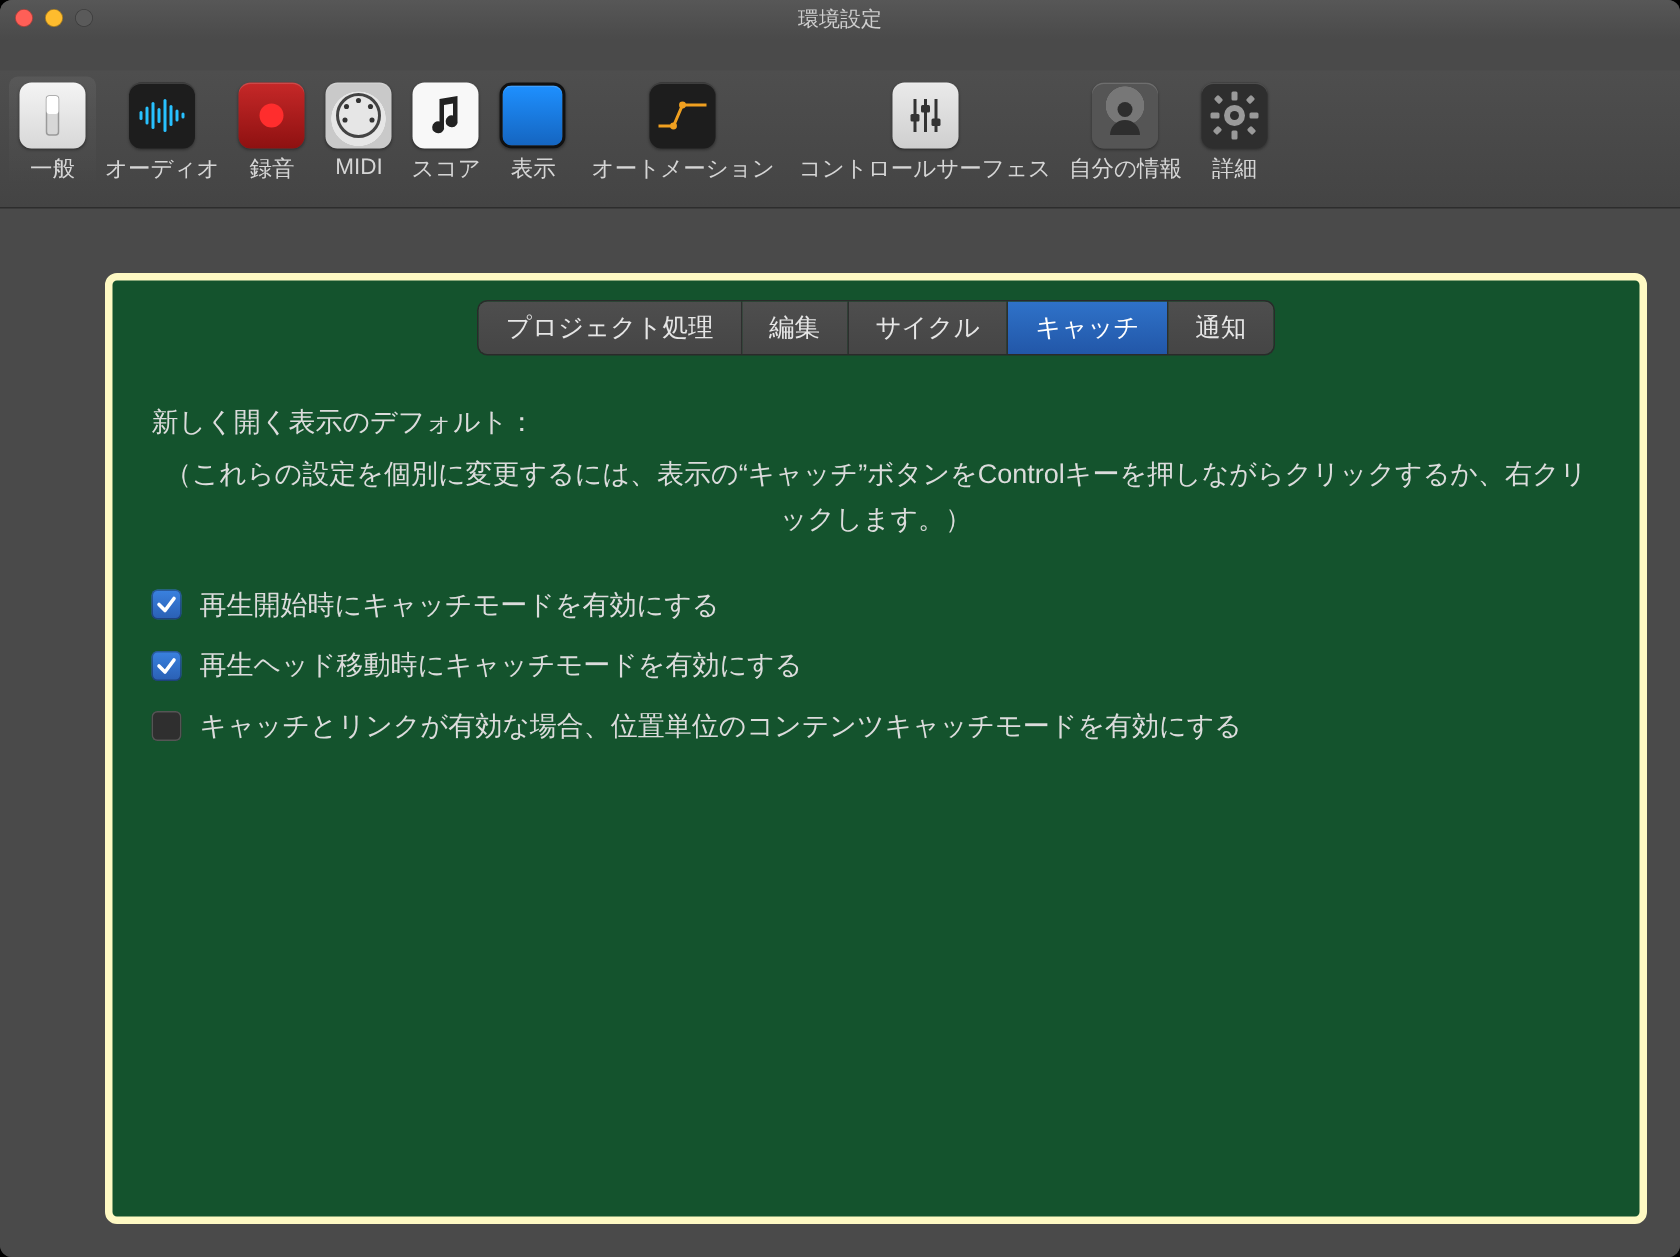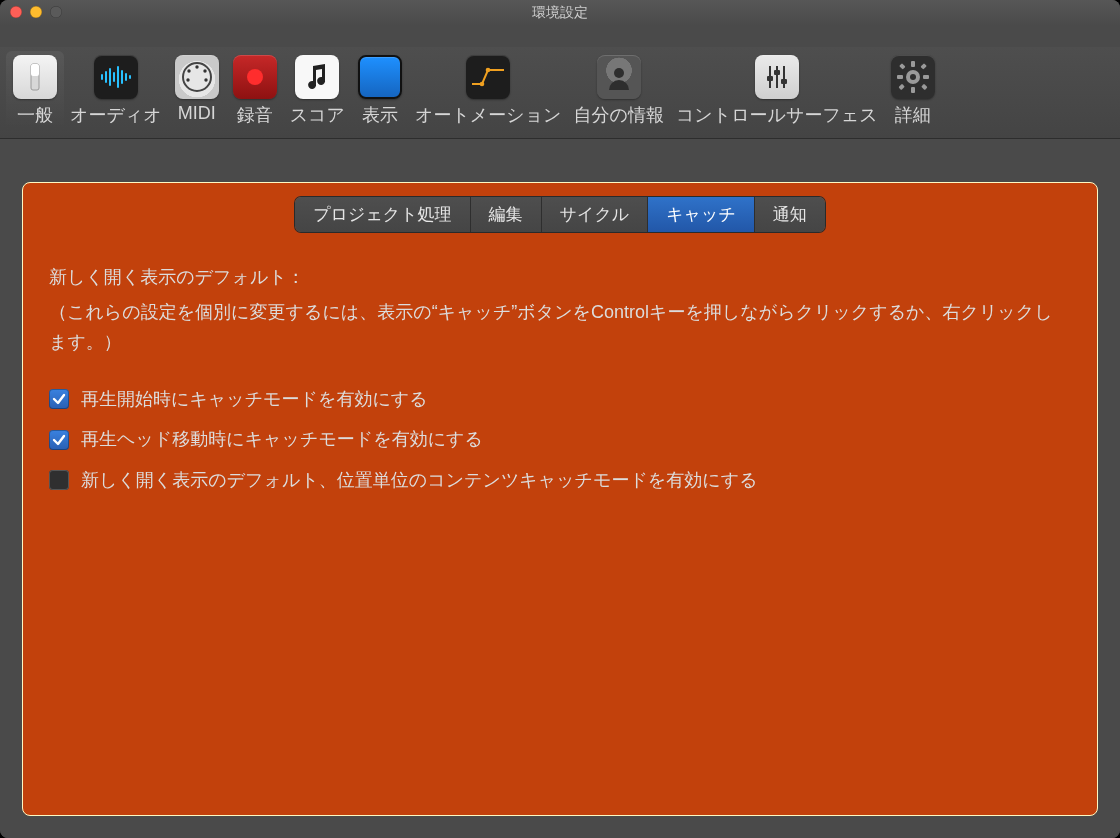--- a/index.html
+++ b/index.html
@@ -76,21 +76,21 @@
     background: linear-gradient(rgba(255,255,255,.06), rgba(255,255,255,0));
   }
   .tool .iconbox {
     width: 44px; height: 44px;
     border-radius: 8px;
     display: flex; align-items: center; justify-content: center;
     box-shadow: inset 0 1px 0 rgba(255,255,255,.15), 0 1px 2px rgba(0,0,0,.35);
   }
   .tool .label {
     margin-top: 4px;
-    font-size: 18px;
+    font-size: 15px;
     color: #d6d6d6;
     white-space: nowrap;
   }
   .tool.wide { min-width: 142px; }
 
   
   .ic-general   { background: linear-gradient(#f4f4f4, #d8d8d8); }
   .ic-audio     { background: #1d1d1d; }
   .ic-record    { background: linear-gradient(#c62828, #8e1111); }
   .ic-midi      { background: radial-gradient(circle at 50% 55%, #e6e6e6 0 55%, #c9c9c9 56% 100%); }
@@ -103,25 +103,26 @@
   .ic-advanced  { background: #2e2e2e; border-radius: 50%; display:flex; align-items:center; justify-content:center; }
 
   
   .panel-wrap {
     flex: 1;
     padding: 22px;
     background: #4a4a4a;
   }
   .panel {
     height: 100%;
-    background: #c2410c;
-    border: 1px solid #fef9c3;
+    background: #14532d;
+    border: 5px solid #fef9c3;
     border-radius: 8px;
     padding-top: 14px;
     position: relative;
+    margin-left: 48px;
   }
 
   
   .segmented {
     display: flex;
     margin: 0 auto;
     width: fit-content;
     border-radius: 6px;
     overflow: hidden;
     box-shadow: 0 0 0 1px #2a2a2a, inset 0 1px 0 rgba(255,255,255,.05);
@@ -141,21 +142,21 @@
     font-family: Liberation Serif, serif;
   }
 
   .content {
     padding: 30px 26px 20px 26px;
     color: #dcdcdc;
     font-size: 18px;
     line-height: 1.7;
   }
   .lead { margin-bottom: 4px; }
-  .sub  { margin-bottom: 26px; }
+  .sub  { margin-bottom: 26px; text-align: center; }
 
   .chk-row {
     display: flex;
     align-items: center;
     gap: 12px;
     margin-bottom: 10px;
     font-size: 18px;
   }
   .chk {
     width: 20px; height: 20px;
@@ -213,43 +214,43 @@
             <line x1="23" y1="6" x2="23" y2="18"></line>
             <line x1="27" y1="9" x2="27" y2="15"></line>
             <line x1="31" y1="11" x2="31" y2="13"></line>
           </g>
         </svg>
       </div>
       <div class="label">オーディオ</div>
     </div>
 
     <div class="tool">
+      <div class="iconbox ic-record">
+        <svg width="24" height="24" viewBox="0 0 24 24">
+            <circle cx="12" cy="12" r="8" fill="#ff2d2d"></circle>
+          </svg>
+      </div>
+      <div class="label">録音</div>
+    </div>
+
+    <div class="tool">
       <div class="iconbox ic-midi">
         <svg width="34" height="34" viewBox="0 0 34 34">
           <circle cx="17" cy="17" r="14" fill="none" stroke="#444" stroke-width="2"></circle>
           <circle cx="17" cy="7" r="1.7" fill="#333"></circle>
           <circle cx="9" cy="11" r="1.7" fill="#333"></circle>
           <circle cx="25" cy="11" r="1.7" fill="#333"></circle>
           <circle cx="8" cy="20" r="1.7" fill="#333"></circle>
           <circle cx="26" cy="20" r="1.7" fill="#333"></circle>
         </svg>
       </div>
       <div class="label">MIDI</div>
     </div>
 
     <div class="tool">
-      <div class="iconbox ic-record">
-        <svg width="24" height="24" viewBox="0 0 24 24">
-            <circle cx="12" cy="12" r="8" fill="#ff2d2d"></circle>
-          </svg>
-      </div>
-      <div class="label">録音</div>
-    </div>
-
-    <div class="tool">
       <div class="iconbox ic-score">
         <svg width="28" height="30" viewBox="0 0 28 30">
             <path d="M10 4 L22 2 V18 a4 4 0 1 1 -3 -3 V7 L13 8 V22 a4 4 0 1 1 -3 -3 Z" fill="#222"></path>
           </svg>
       </div>
       <div class="label">スコア</div>
     </div>
 
     <div class="tool">
       <div class="iconbox ic-display"></div>
@@ -259,46 +260,46 @@
 
     <div class="tool wide">
       <div class="iconbox ic-automation">
         <svg width="36" height="26" viewBox="0 0 36 26">
           <polyline points="2,20 12,20 18,6 34,6" fill="none" stroke="#f0a020" stroke-width="2"></polyline>
           <circle cx="12" cy="20" r="2.3" fill="#f0a020"></circle>
           <circle cx="18" cy="6" r="2.3" fill="#f0a020"></circle>
         </svg>
       </div>
       <div class="label">オートメーション</div>
-    </div>
-
-    <div class="tool">
-      <div class="iconbox ic-myinfo">
-        <svg width="30" height="30" viewBox="0 0 30 30">
-            <circle cx="15" cy="11" r="5" fill="#2e2e2e"></circle>
-            <path d="M5 28 a10 10 0 0 1 20 0 Z" fill="#2e2e2e"></path>
-          </svg>
-      </div>
-      <div class="label">自分の情報</div>
     </div>
 
     <div class="tool wide">
       <div class="iconbox ic-surfaces">
         <svg width="30" height="30" viewBox="0 0 30 30">
           <g stroke="#333" stroke-width="2">
             <line x1="8" y1="4" x2="8" y2="26"></line>
             <line x1="15" y1="4" x2="15" y2="26"></line>
             <line x1="22" y1="4" x2="22" y2="26"></line>
           </g>
           <rect x="5" y="14" width="6" height="5" rx="1" fill="#333"></rect>
           <rect x="12" y="8" width="6" height="5" rx="1" fill="#333"></rect>
           <rect x="19" y="17" width="6" height="5" rx="1" fill="#333"></rect>
         </svg>
       </div>
       <div class="label">コントロールサーフェス</div>
+    </div>
+
+    <div class="tool">
+      <div class="iconbox ic-myinfo">
+        <svg width="30" height="30" viewBox="0 0 30 30">
+            <circle cx="15" cy="11" r="5" fill="#2e2e2e"></circle>
+            <path d="M5 28 a10 10 0 0 1 20 0 Z" fill="#2e2e2e"></path>
+          </svg>
+      </div>
+      <div class="label">自分の情報</div>
     </div>
 
     <div class="tool">
       <div class="iconbox ic-advanced">
         <svg width="34" height="34" viewBox="0 0 34 34">
           <g fill="#9a9a9a">
             <circle cx="17" cy="17" r="7"></circle>
             <g>
               <rect x="15" y="1" width="4" height="6" rx="1"></rect>
               <rect x="15" y="27" width="4" height="6" rx="1"></rect>
@@ -346,20 +347,20 @@
           <span class="chk checked">
             <svg viewBox="0 0 14 14">
                 <polyline points="2,7 6,11 12,3" fill="none" stroke="#fff" stroke-width="2.4" stroke-linecap="round" stroke-linejoin="round"></polyline>
               </svg>
           </span>
           <span>再生ヘッド移動時にキャッチモードを有効にする</span>
         </div>
 
         <div class="chk-row">
           <span class="chk unchecked"></span>
-          <span>新しく開く表示のデフォルト、位置単位のコンテンツキャッチモードを有効にする</span>
+          <span>キャッチとリンクが有効な場合、位置単位のコンテンツキャッチモードを有効にする</span>
         </div>
 
       </div>
     </div>
   </div>
 
 </div>
 
 </body></html>

